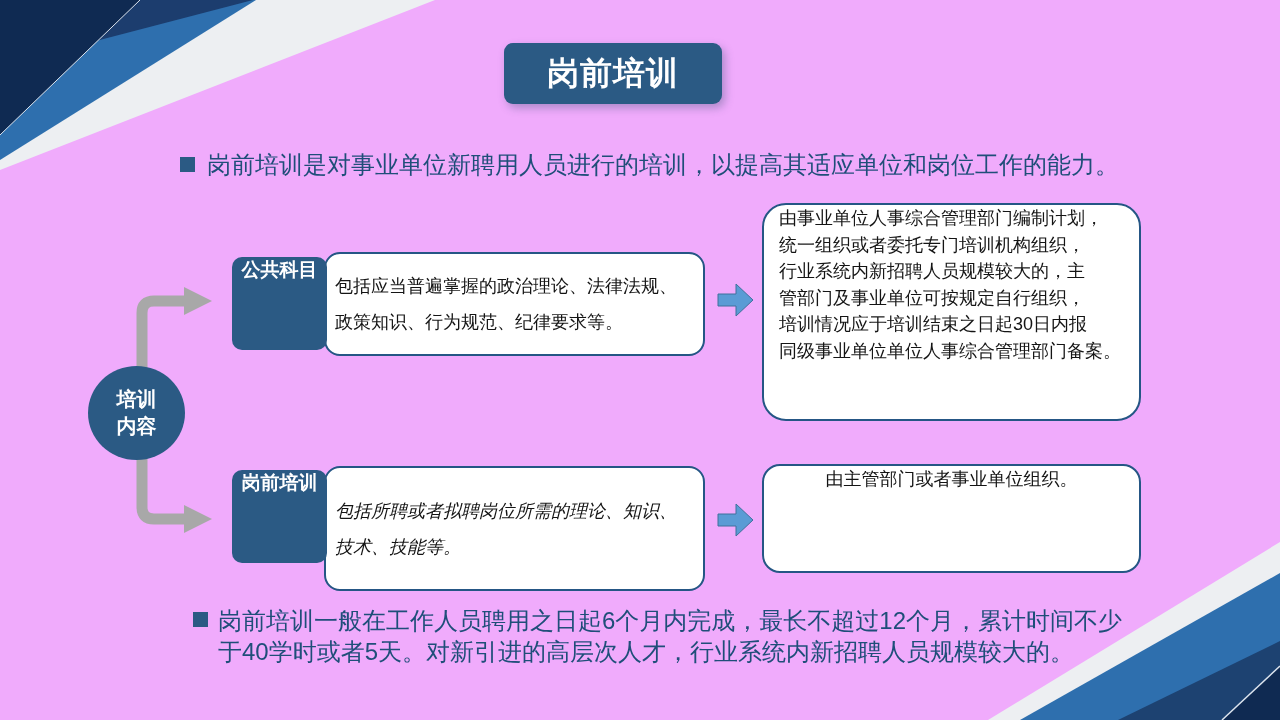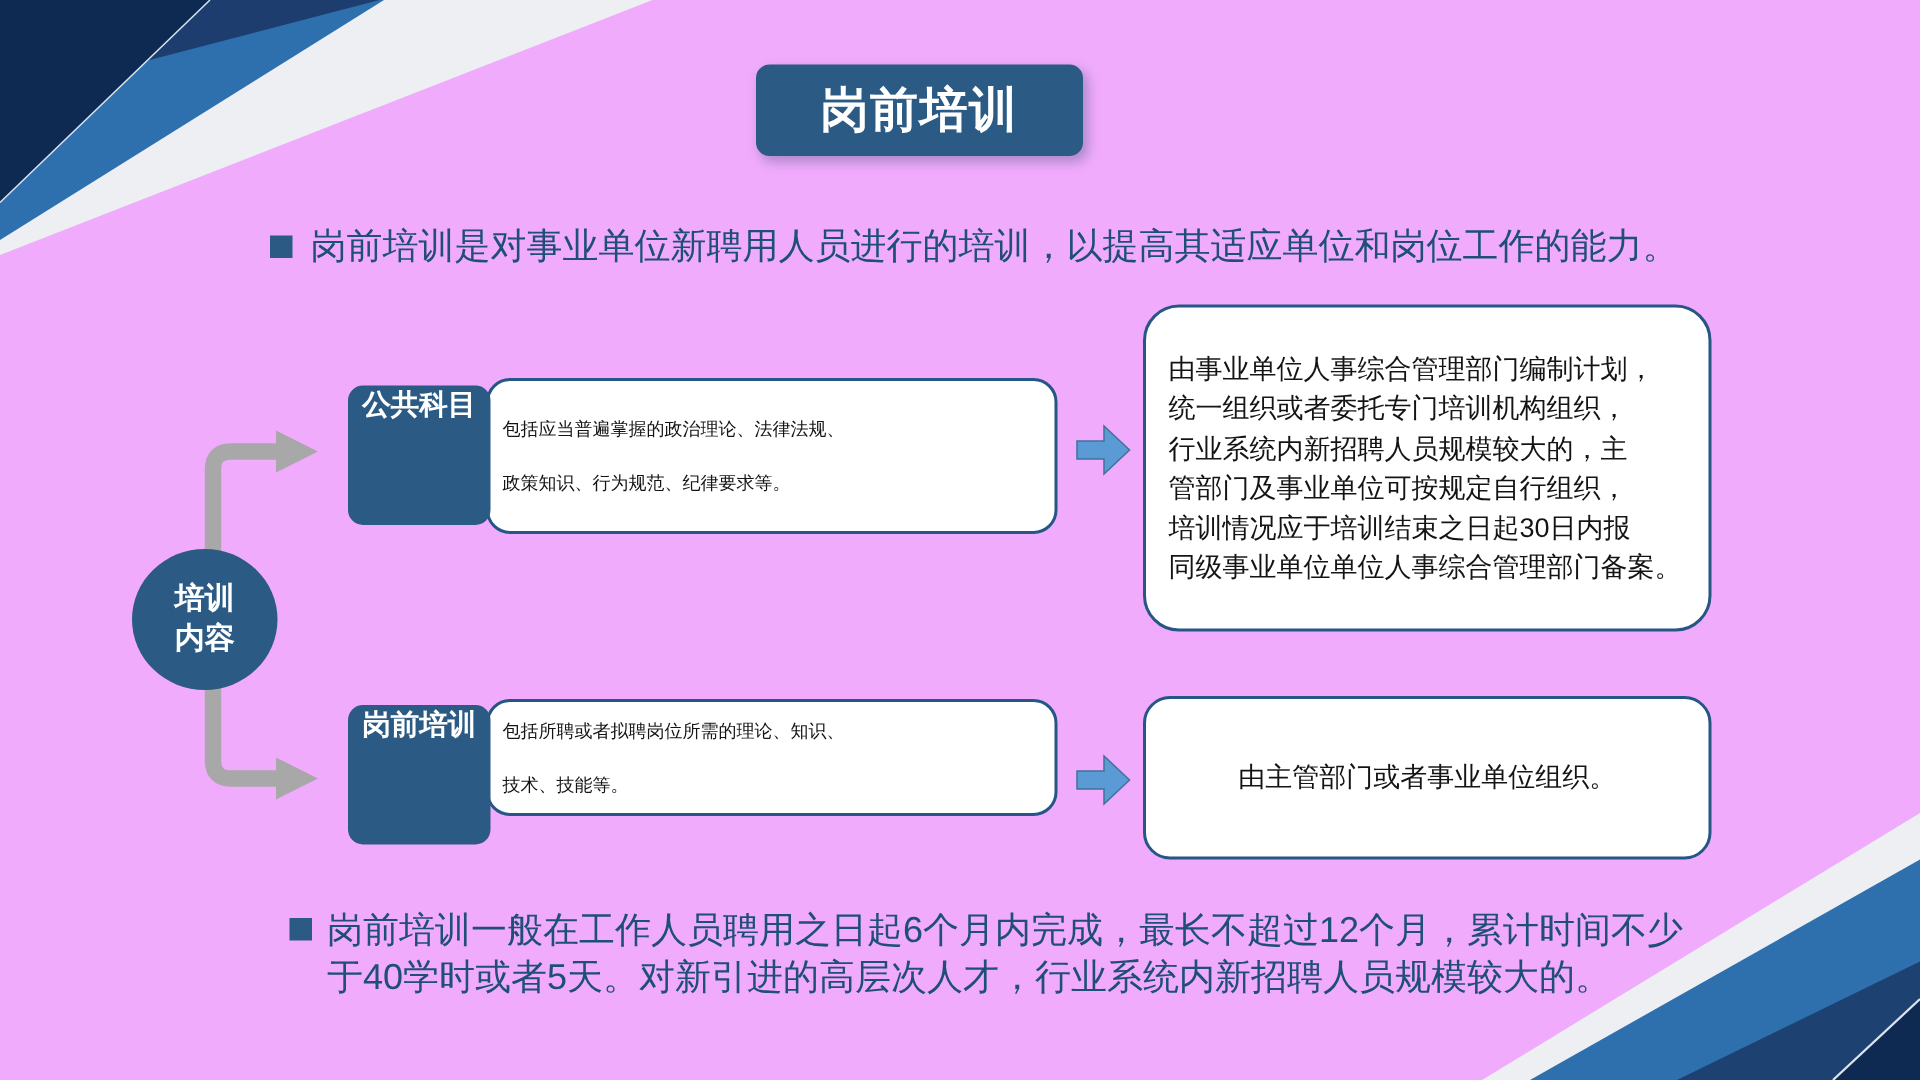--- a/index.html
+++ b/index.html
@@ -35,26 +35,26 @@
     width:95px;height:93px;background:#2B5A84;border-radius:10px;
     display:flex;align-items:flex-start;justify-content:center;z-index:3;
   }
   .branch-label span{color:#fff;font-size:19px;font-weight:bold;}
   .label-public{left:232px;top:257px;}
   .label-professional{left:232px;top:470px;}
   .desc-box{
     width:381px;background:#ffffff;border:2px solid #255685;border-radius:16px;
     display:flex;align-items:center;z-index:2;box-sizing:border-box;
   }
-  .desc-box span{font-size:12px;line-height:36px;color:#141414;white-space:pre-line;padding-left:9px;}
+  .desc-box span{font-size:18px;line-height:36px;color:#141414;white-space:pre-line;padding-left:9px;}
   .desc-public{left:324px;top:252px;height:104px;}
-  .desc-professional{left:324px;top:466px;height:78px;}
+  .desc-professional{left:324px;top:466px;height:125px;font-style:italic;}
   .detail-box{
     width:379px;background:#ffffff;border:2.5px solid #255685;border-radius:24px;
-    display:flex;align-items:center;z-index:2;box-sizing:border-box;
+    display:flex;align-items:flex-start;z-index:2;box-sizing:border-box;
   }
   .detail-box span{font-size:18px;line-height:26.5px;color:#141414;white-space:pre-line;padding-left:15px;padding-right:8px;}
   .detail-public{left:762px;top:203px;height:218px;}
   .detail-professional{left:762px;top:464px;height:109px;justify-content:center;border-radius:18px;}
   .detail-professional span{padding:0;text-align:center;}
 </style>
 </head>
 <body>
 
 <div id="slide">

